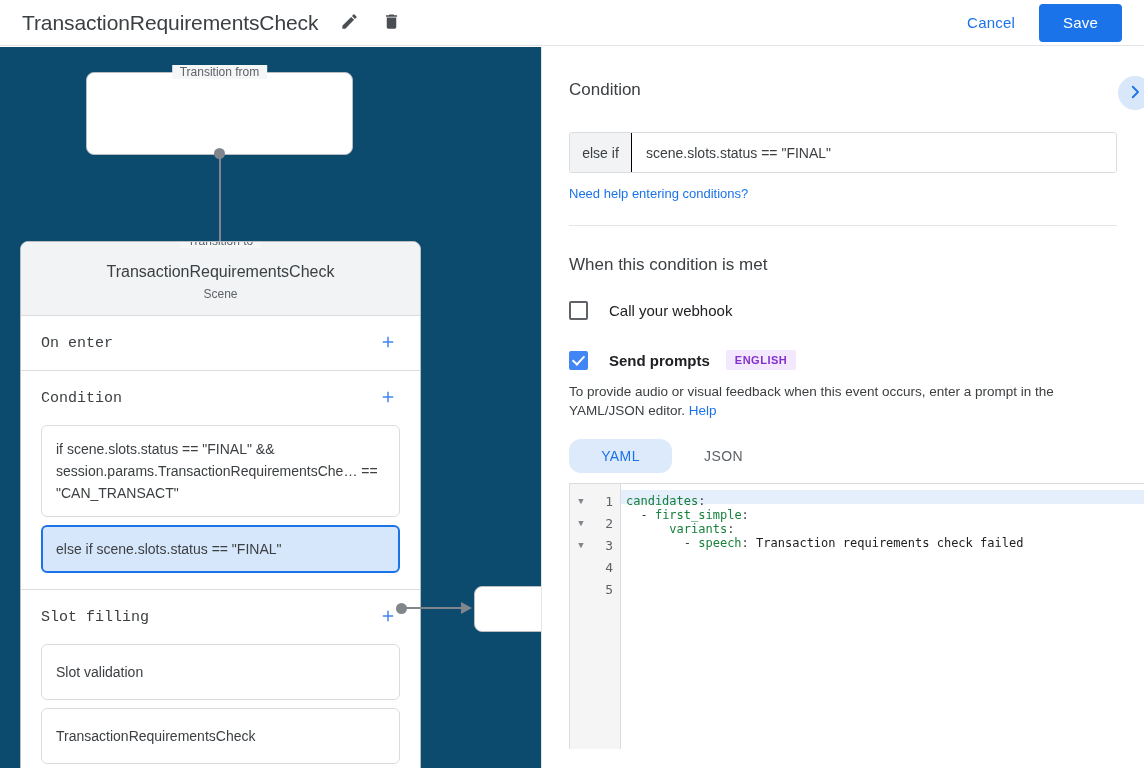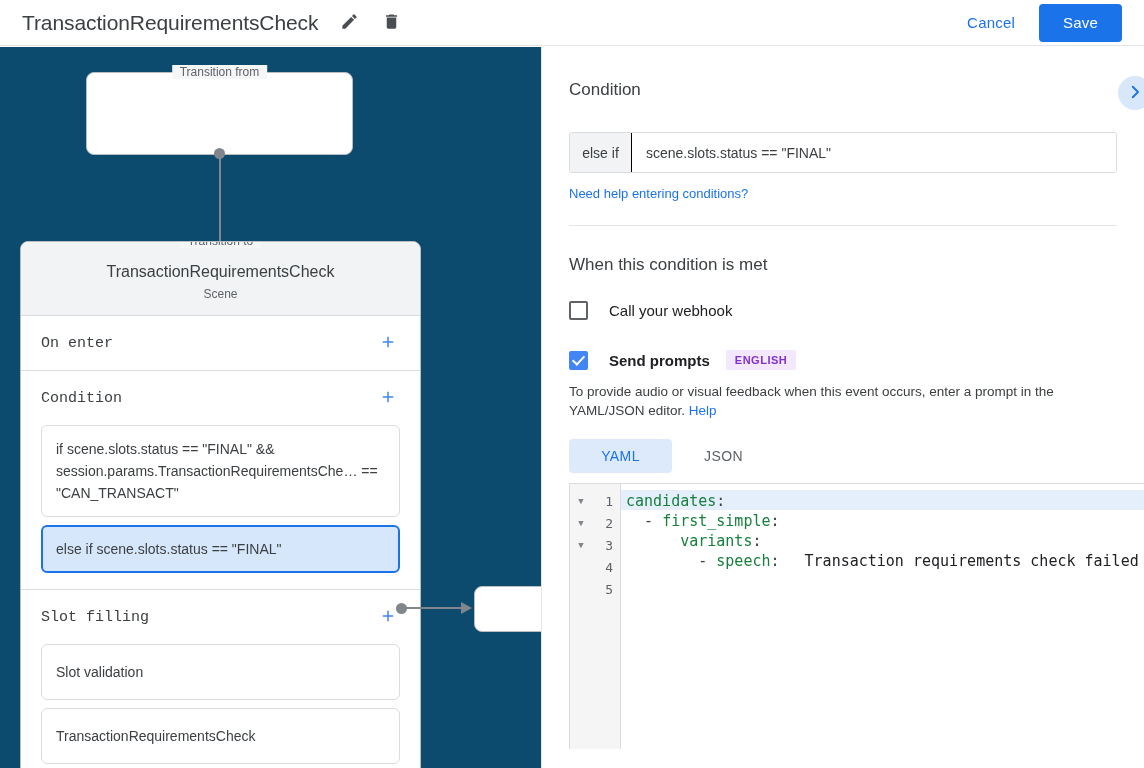--- a/index.html
+++ b/index.html
@@ -359,21 +359,21 @@
     font-size: 14px;
     color: #5f6368;
     letter-spacing: 0.4px;
     cursor: pointer;
     background: none; border: none;
     font-family: "Liberation Sans", sans-serif;
   }
   .tab.active {
     background: #ddeafc;
     color: #1a73e8;
-    border-radius: 4px;
+    border-radius: 12px;
   }
 
   
   #code-editor {
     margin-top: 10px;
     border: 1px solid #dadce0;
     border-bottom: none;
     height: 266px;
     display: flex;
     background: #ffffff;
@@ -409,32 +409,32 @@
     text-align: right;
     padding-right: 7px;
   }
   #code-area {
     flex: 1 1 auto;
     padding-top: 6px;
     overflow: hidden;
     position: relative;
   }
   .code-row {
-    height: 20px;
+    height: 14px;
     line-height: 22px;
     font-family: "DejaVu Sans Mono", monospace;
-    font-size: 15px;
+    font-size: 12px;
     color: #202124;
     white-space: pre;
     padding-left: 5px;
   }
   .code-row.hl { background: #e5eefb; }
   .tok-key { color: #17803d; }
   .tok-punct { color: #3c4043; }
-  .tok-plain { color: #202124; margin-left: 16px; }
+  .tok-plain { color: #202124; }
 </style>
 </head>
 <body>
 
 <div id="header">
   <div id="page-title">TransactionRequirementsCheck</div>
 
   <button class="hdr-icon-btn" id="edit-btn">
     <span>
       <svg width="19" height="19" viewBox="0 0 24 24" fill="#4a4e52">

